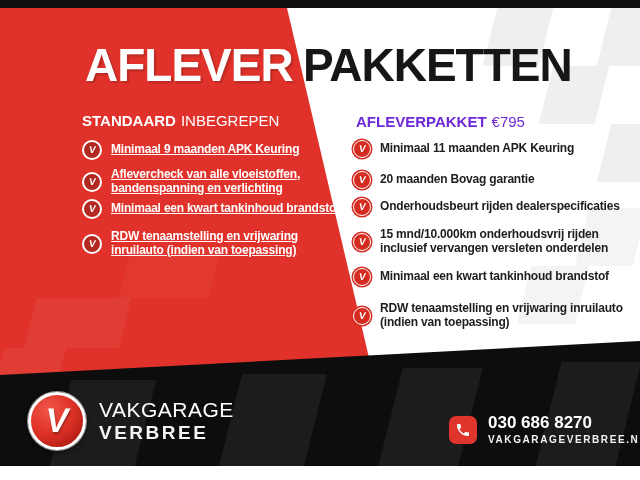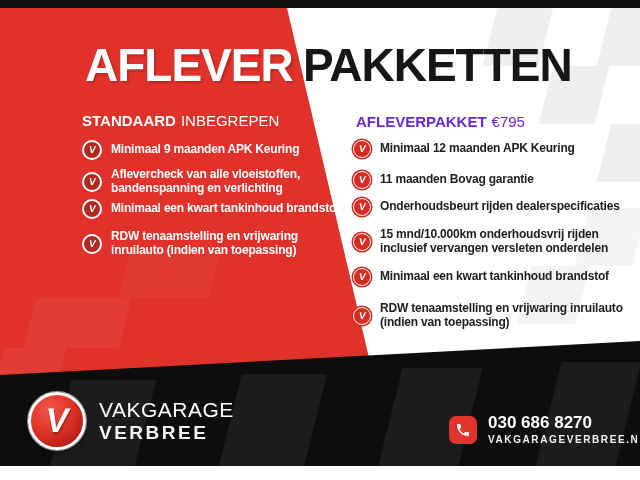--- a/index.html
+++ b/index.html
@@ -37,21 +37,21 @@
   
   .col-heading{z-index:5;font-size:15px;white-space:nowrap;}
   #heading-left{left:82px;top:112px;color:#ffffff;}
   #heading-right{left:356px;top:113px;color:#6d28d9;}
   .hb{font-weight:bold;margin-right:5px;}
   .hr{font-weight:normal;}
 
   
   .item{z-index:5;display:flex;align-items:center;gap:9px;}
   .itxt{font-weight:bold;font-size:12px;line-height:13.5px;letter-spacing:-0.2px;}
-  .item.left-col .itxt{color:#ffffff;width:232px;}
+  .item.left-col .itxt{color:#ffffff;width:232px;text-decoration:underline;}
   .item.right-col .itxt{color:#1d1d1d;width:250px;}
   .chk{flex:0 0 auto;width:16px;height:16px;border-radius:50%;display:flex;
        align-items:center;justify-content:center;}
   .chk i{font-style:normal;font-weight:bold;font-size:10px;line-height:1;color:#fff;
          transform:skewX(-9deg);}
   .chk-light{border:2px solid #ffffff;background:rgba(0,0,0,0.20);}
   .chk-red{border:1.5px solid #ffffff;background:#d62b20;box-shadow:0 0 0 1.5px #d62b20;}
 
   
   #logo{left:28px;top:392px;width:52px;height:52px;border-radius:50%;z-index:6;
@@ -134,27 +134,27 @@
     <span class="chk chk-light">
         <i>V</i>
       </span>
     <div class="itxt">RDW tenaamstelling en vrijwaring inruilauto (indien van toepassing)</div>
   </div>
 
   <div class="abs item right-col" style="left:353px;top:140px;">
     <span class="chk chk-red">
         <i>V</i>
       </span>
-    <div class="itxt">Minimaal 12 maanden APK Keuring</div>
+    <div class="itxt">Minimaal 11 maanden APK Keuring</div>
   </div>
   <div class="abs item right-col" style="left:353px;top:171px;">
     <span class="chk chk-red">
         <i>V</i>
       </span>
-    <div class="itxt">11 maanden Bovag garantie</div>
+    <div class="itxt">20 maanden Bovag garantie</div>
   </div>
   <div class="abs item right-col" style="left:353px;top:198px;">
     <span class="chk chk-red">
         <i>V</i>
       </span>
     <div class="itxt">Onderhoudsbeurt rijden dealerspecificaties</div>
   </div>
   <div class="abs item right-col" style="left:353px;top:228px;">
     <span class="chk chk-red">
         <i>V</i>

